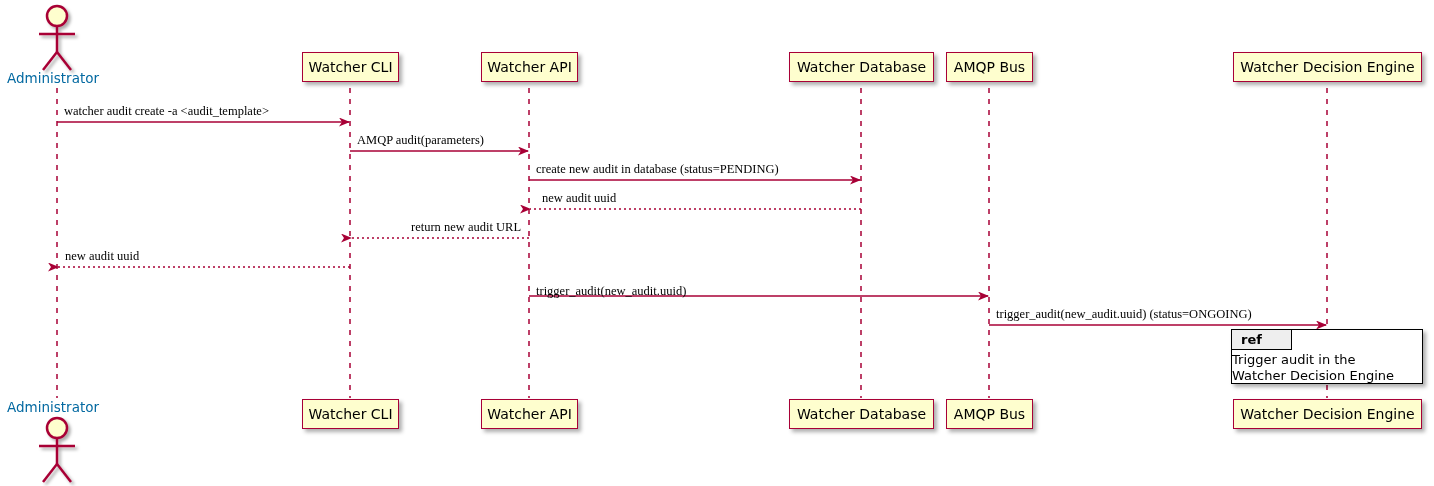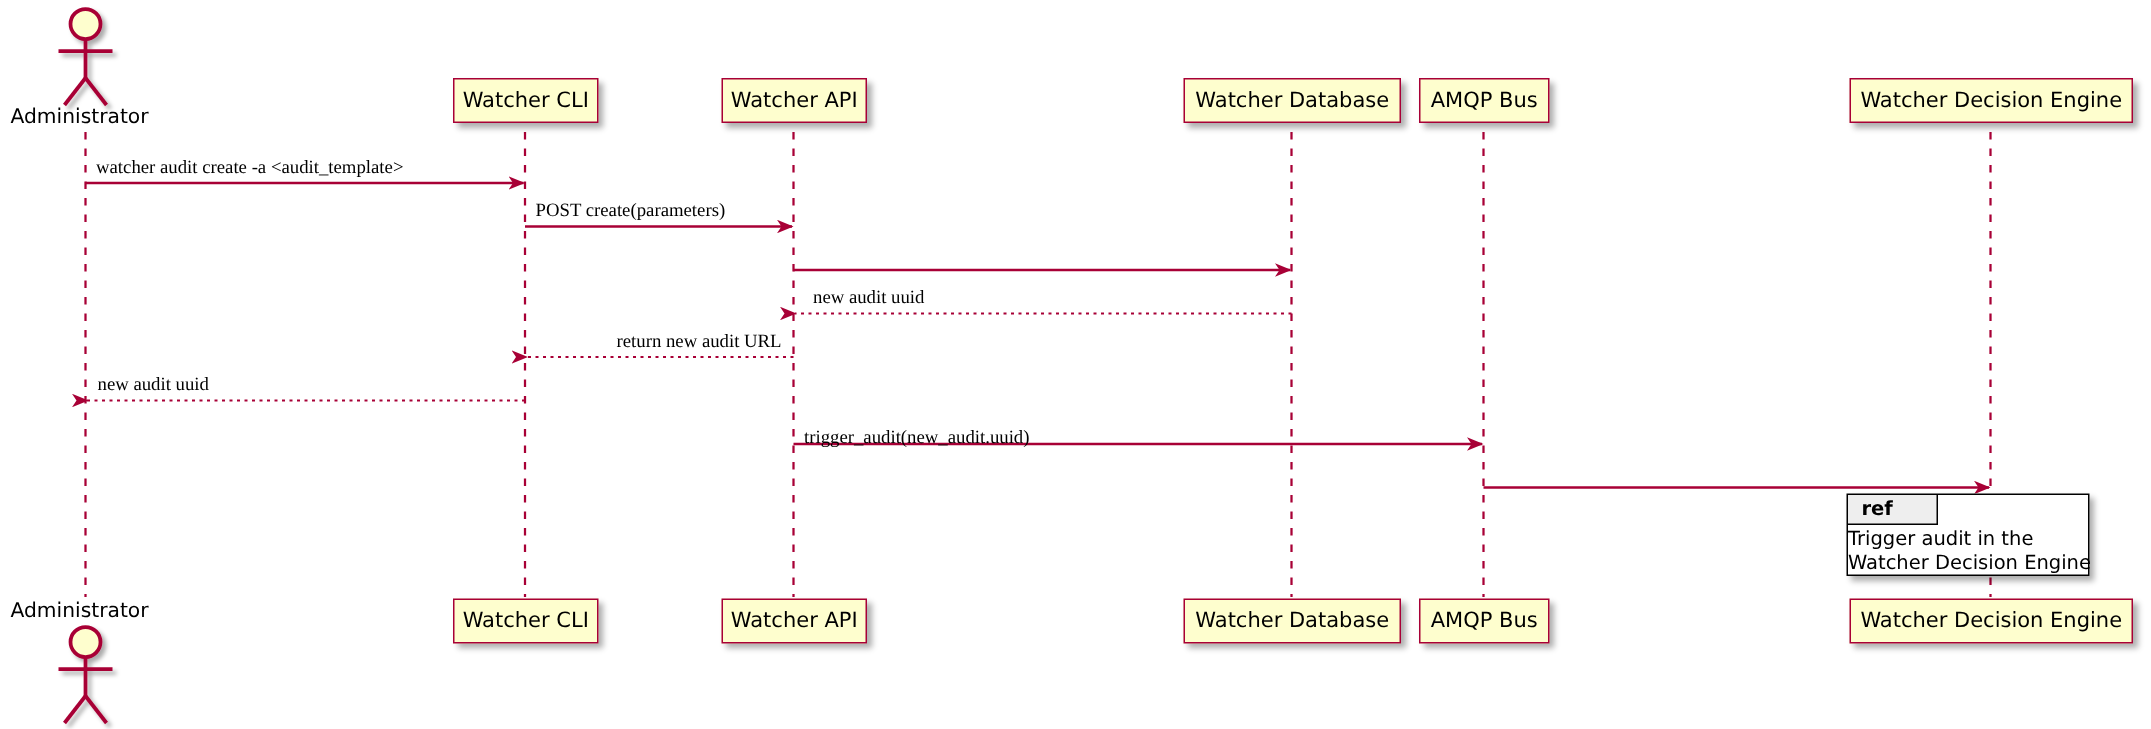--- a/index.html
+++ b/index.html
@@ -40,21 +40,21 @@
     justify-content: center;
     white-space: nowrap;
     box-shadow: 3px 3px 4px rgba(0,0,0,0.32);
     z-index: 5;
   }
   
   .actor-label {
     position: absolute;
     font-family: "DejaVu Sans", sans-serif;
     font-size: 13.5px;
-    color: #000000;
+    color: #0369a1;
     white-space: nowrap;
     z-index: 5;
   }
   
   .msg-label {
     position: absolute;
     font-family: Liberation Serif, serif;
     font-size: 12.5px;
     color: #000000;
     white-space: nowrap;
@@ -165,27 +165,29 @@
   <div class="participant-box" style="left:302px;  top:399px; width:97px;  height:30px;">Watcher CLI</div>
   <div class="participant-box" style="left:481px;  top:399px; width:97px;  height:30px;">Watcher API</div>
   <div class="participant-box" style="left:789px;  top:399px; width:145px; height:30px;">Watcher Database</div>
   <div class="participant-box" style="left:946px;  top:399px; width:87px;  height:30px;">AMQP Bus</div>
   <div class="participant-box" style="left:1233px; top:399px; width:189px; height:30px;">Watcher Decision Engine</div>
 
   <div class="actor-label" style="left:7px; top:70px;">Administrator</div>
   <div class="actor-label" style="left:7px; top:399px;">Administrator</div>
 
   <div class="msg-label" style="left:64px;  top:104px;">watcher audit create -a &lt;audit_template&gt;</div>
-  <div class="msg-label" style="left:357px; top:133px;">POST create(parameters)</div>
+  <div class="msg-label" style="left:357px; top:133px;">AMQP audit(parameters)</div>
+  <div class="msg-label" style="left:536px; top:162px;">create new audit in database (status=PENDING)</div>
   <div class="msg-label" style="left:542px; top:191px;">new audit uuid</div>
   <div class="msg-label" style="left:363px; top:220px;margin-left:48px;">return new audit URL</div>
   <div class="msg-label" style="left:65px;  top:249px;">new audit uuid</div>
   <div class="msg-label" style="left:536px; top:284px;">trigger_audit(new_audit.uuid)</div>
+  <div class="msg-label" style="left:996px; top:307px;">trigger_audit(new_audit.uuid) (status=ONGOING)</div>
 
-  <div class="ref-box" style="left:1231px; top:329px; width:162px; height:55px;">
+  <div class="ref-box" style="left:1231px; top:329px; width:192px; height:55px;">
     <div class="ref-tag" style="width:60px;"></div>
     <div class="ref-tag-label">ref</div>
     <div class="ref-body">
       <div>Trigger audit in the</div>
       <div>Watcher Decision Engine</div>
     </div>
   </div>
 
 </div>
 

